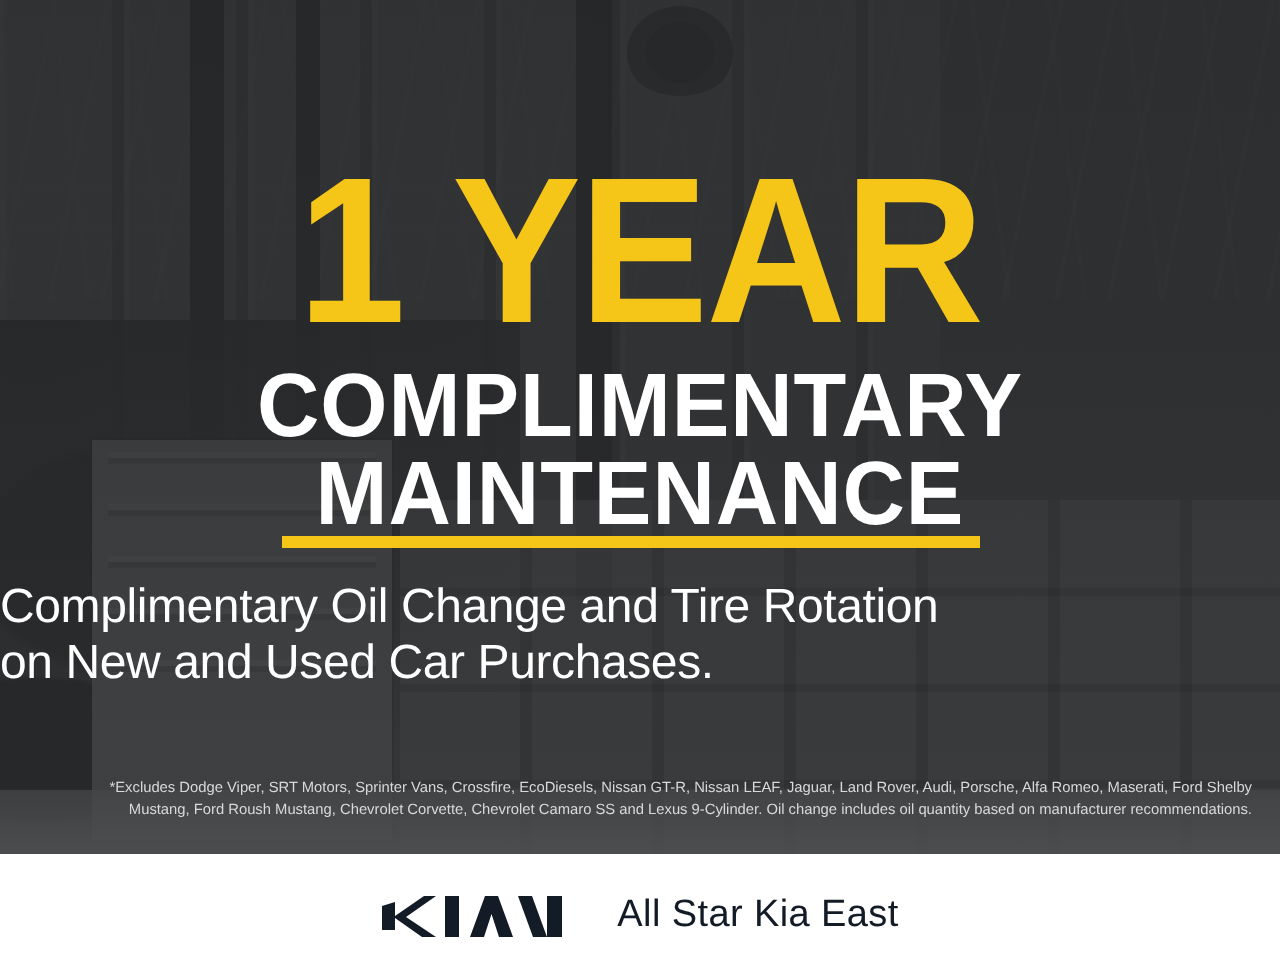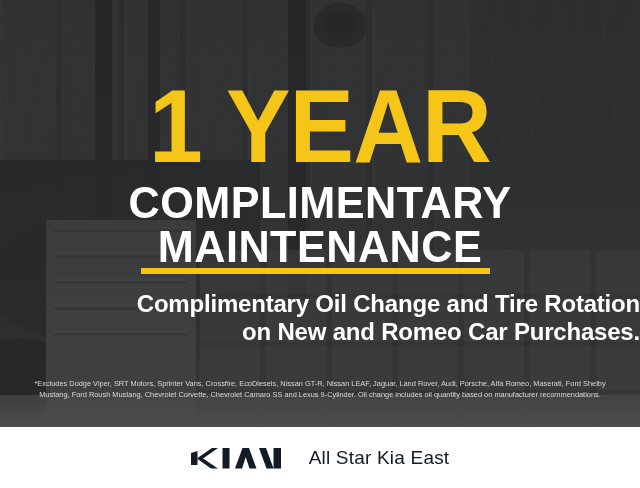--- a/index.html
+++ b/index.html
@@ -140,33 +140,33 @@
 
   #divider {
     position:absolute;
     left:141px; top:268px;
     width:349px; height:6px;
     background:#f5c518;
   }
 
   #subhead {
     position:absolute; left:0; right:0; top:290px;
-    text-align:right;
+    text-align:left;
     color:#ffffff;
-    font-weight:bold;
+    font-weight:normal;
     font-size:24px;
     line-height:28px;
     letter-spacing:-.2px;
   }
   #subhead .line { display:block; }
 
   
   #disclaimer {
-    position:absolute; left:14px; right:14px; top:378px;
-    text-align:center;
+    position:absolute; left:14px; right:14px; top:388px;
+    text-align:right;
     color:#d8d9da;
     font-size:7.4px;
     line-height:11.4px;
     letter-spacing:0px;
   }
   #disclaimer .line { display:block; white-space:nowrap; }
 
   
   #footer {
     position:absolute; left:0; top:427px; width:640px; height:61px;
@@ -204,21 +204,21 @@
     <div id="headline-year">1 YEAR</div>
 
     <div id="headline-complimentary">COMPLIMENTARY</div>
 
     <div id="headline-maintenance">MAINTENANCE</div>
 
     <div id="divider"></div>
 
     <div id="subhead">
       <span class="line">Complimentary Oil Change and Tire Rotation</span>
-      <span class="line">on New and Romeo Car Purchases.</span>
+      <span class="line">on New and Used Car Purchases.</span>
     </div>
 
     <div id="disclaimer">
       <span class="line">*Excludes Dodge Viper, SRT Motors, Sprinter Vans, Crossfire, EcoDiesels, Nissan GT-R, Nissan LEAF, Jaguar, Land Rover, Audi, Porsche, Alfa Romeo, Maserati, Ford Shelby</span>
       <span class="line">Mustang, Ford Roush Mustang, Chevrolet Corvette, Chevrolet Camaro SS and Lexus 9-Cylinder. Oil change includes oil quantity based on manufacturer recommendations.</span>
     </div>
   </div>
 
   <div id="footer">
 

